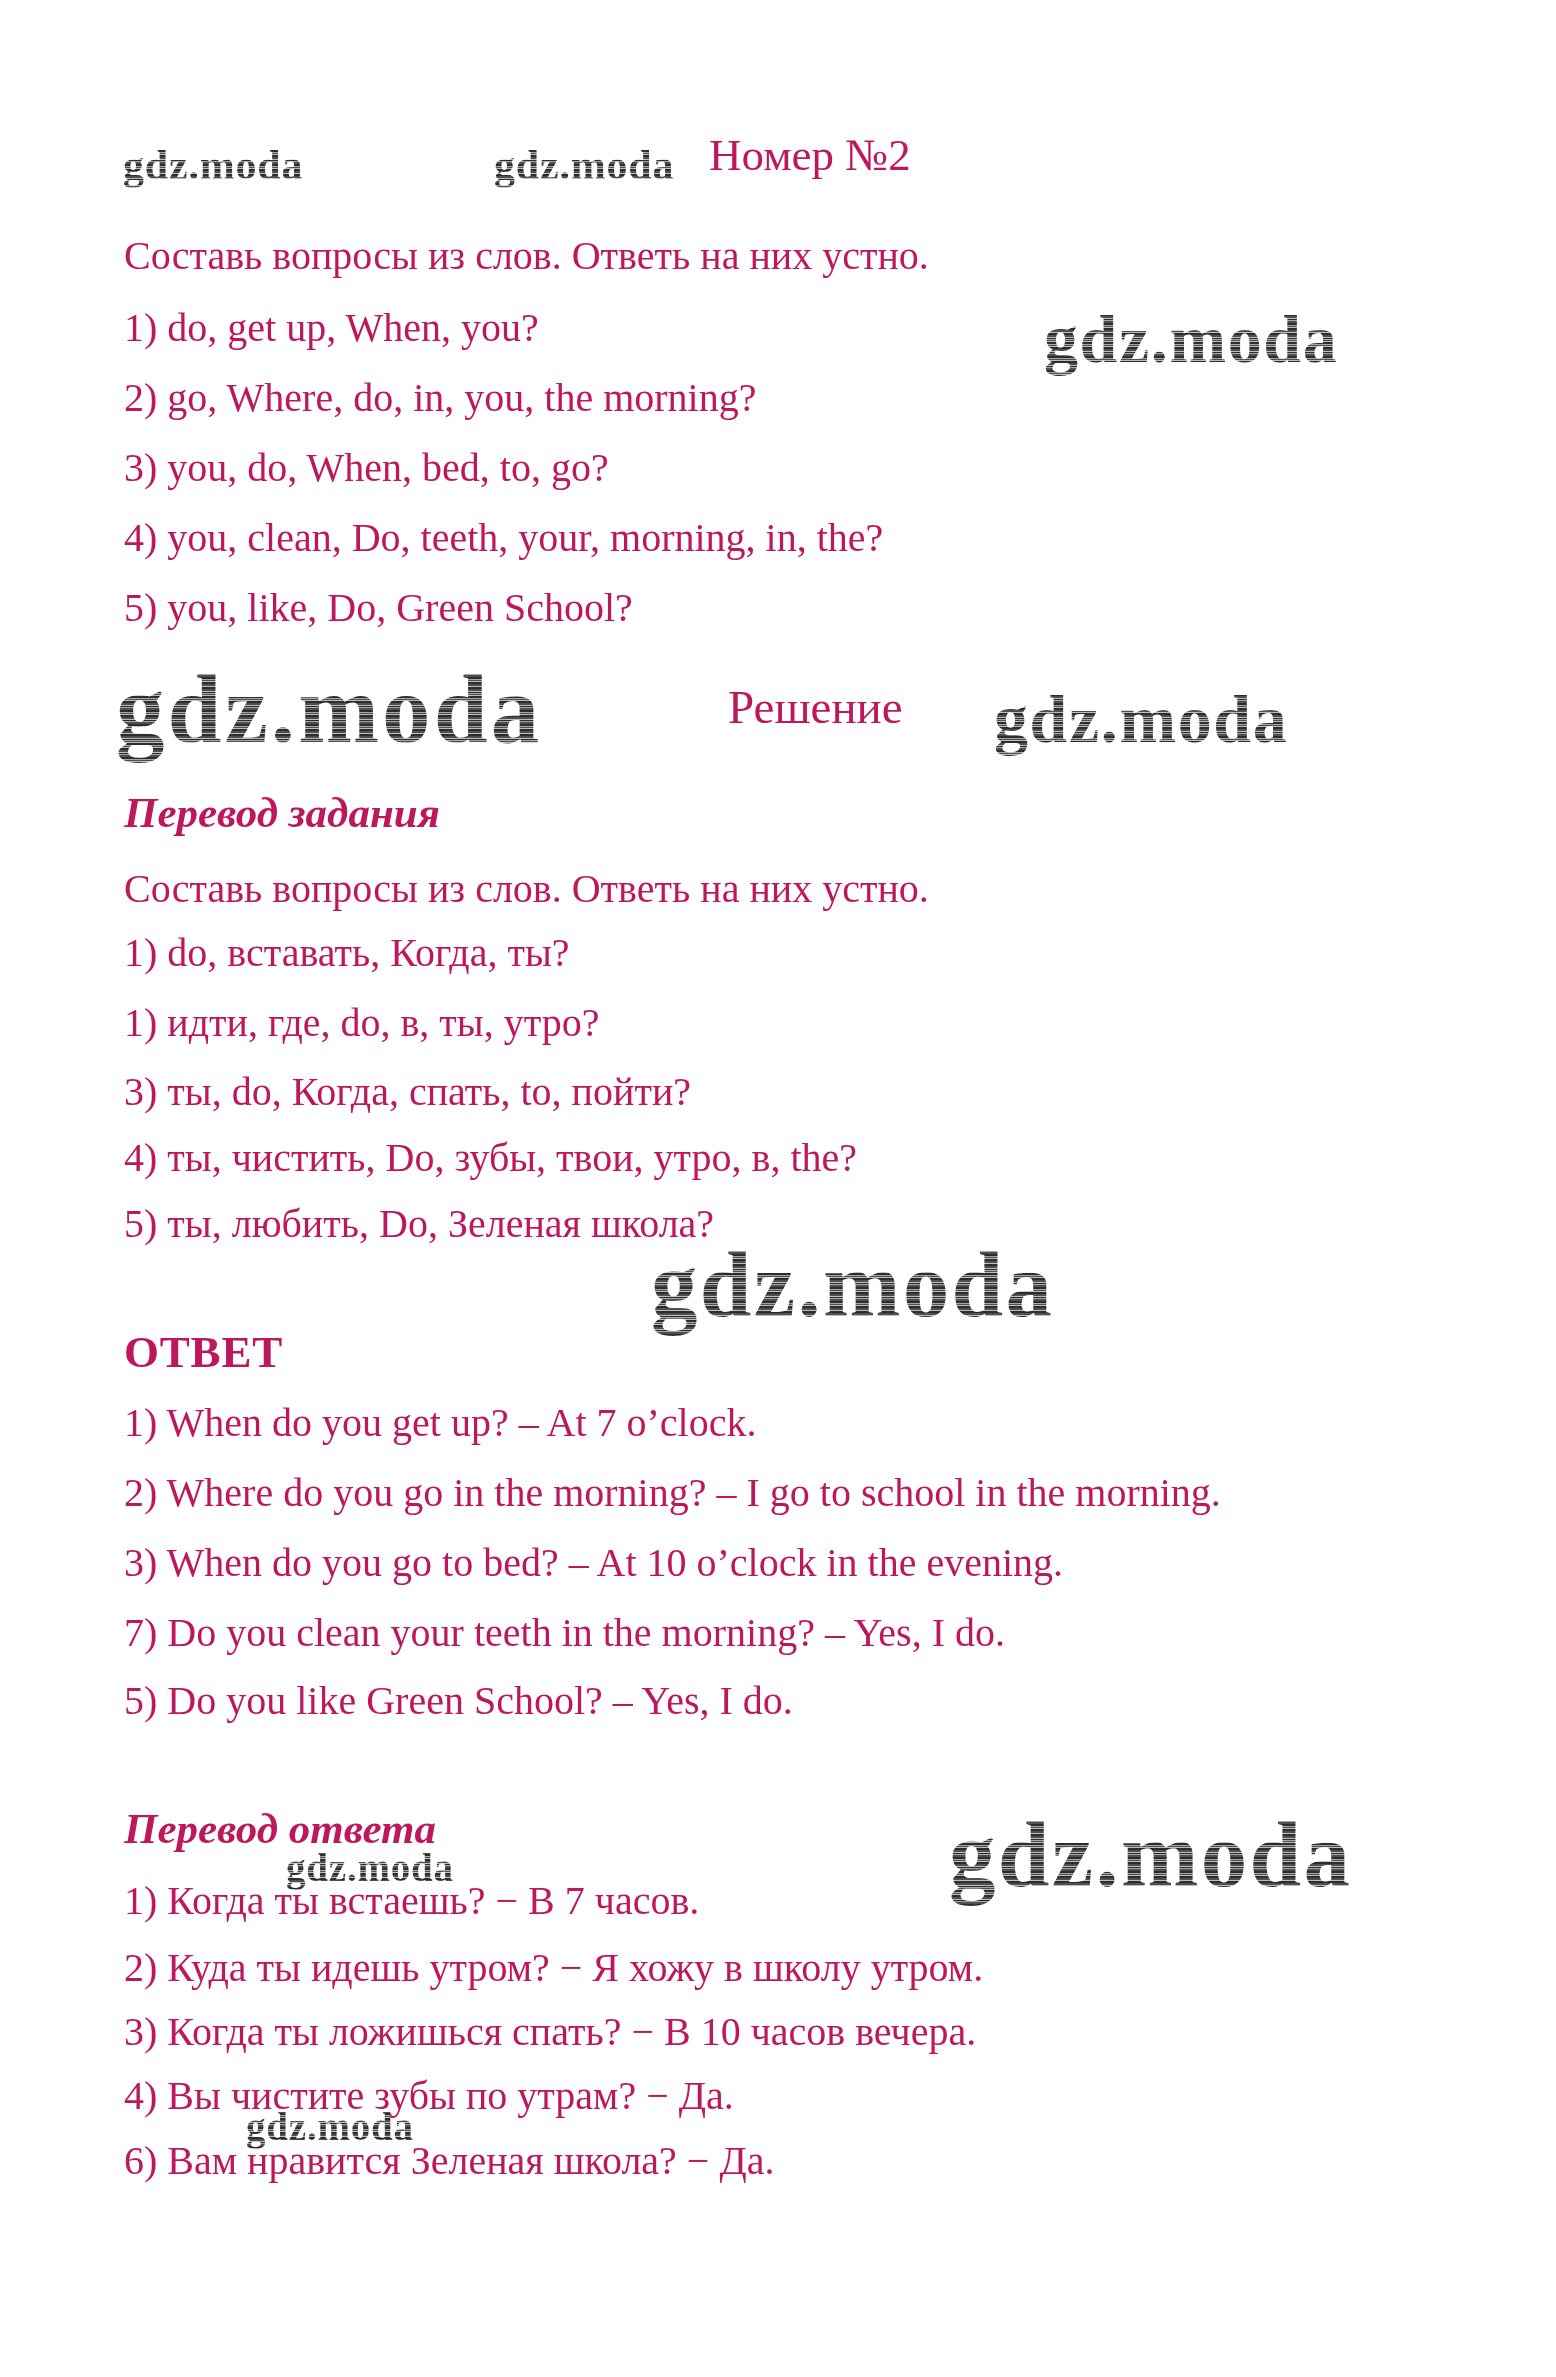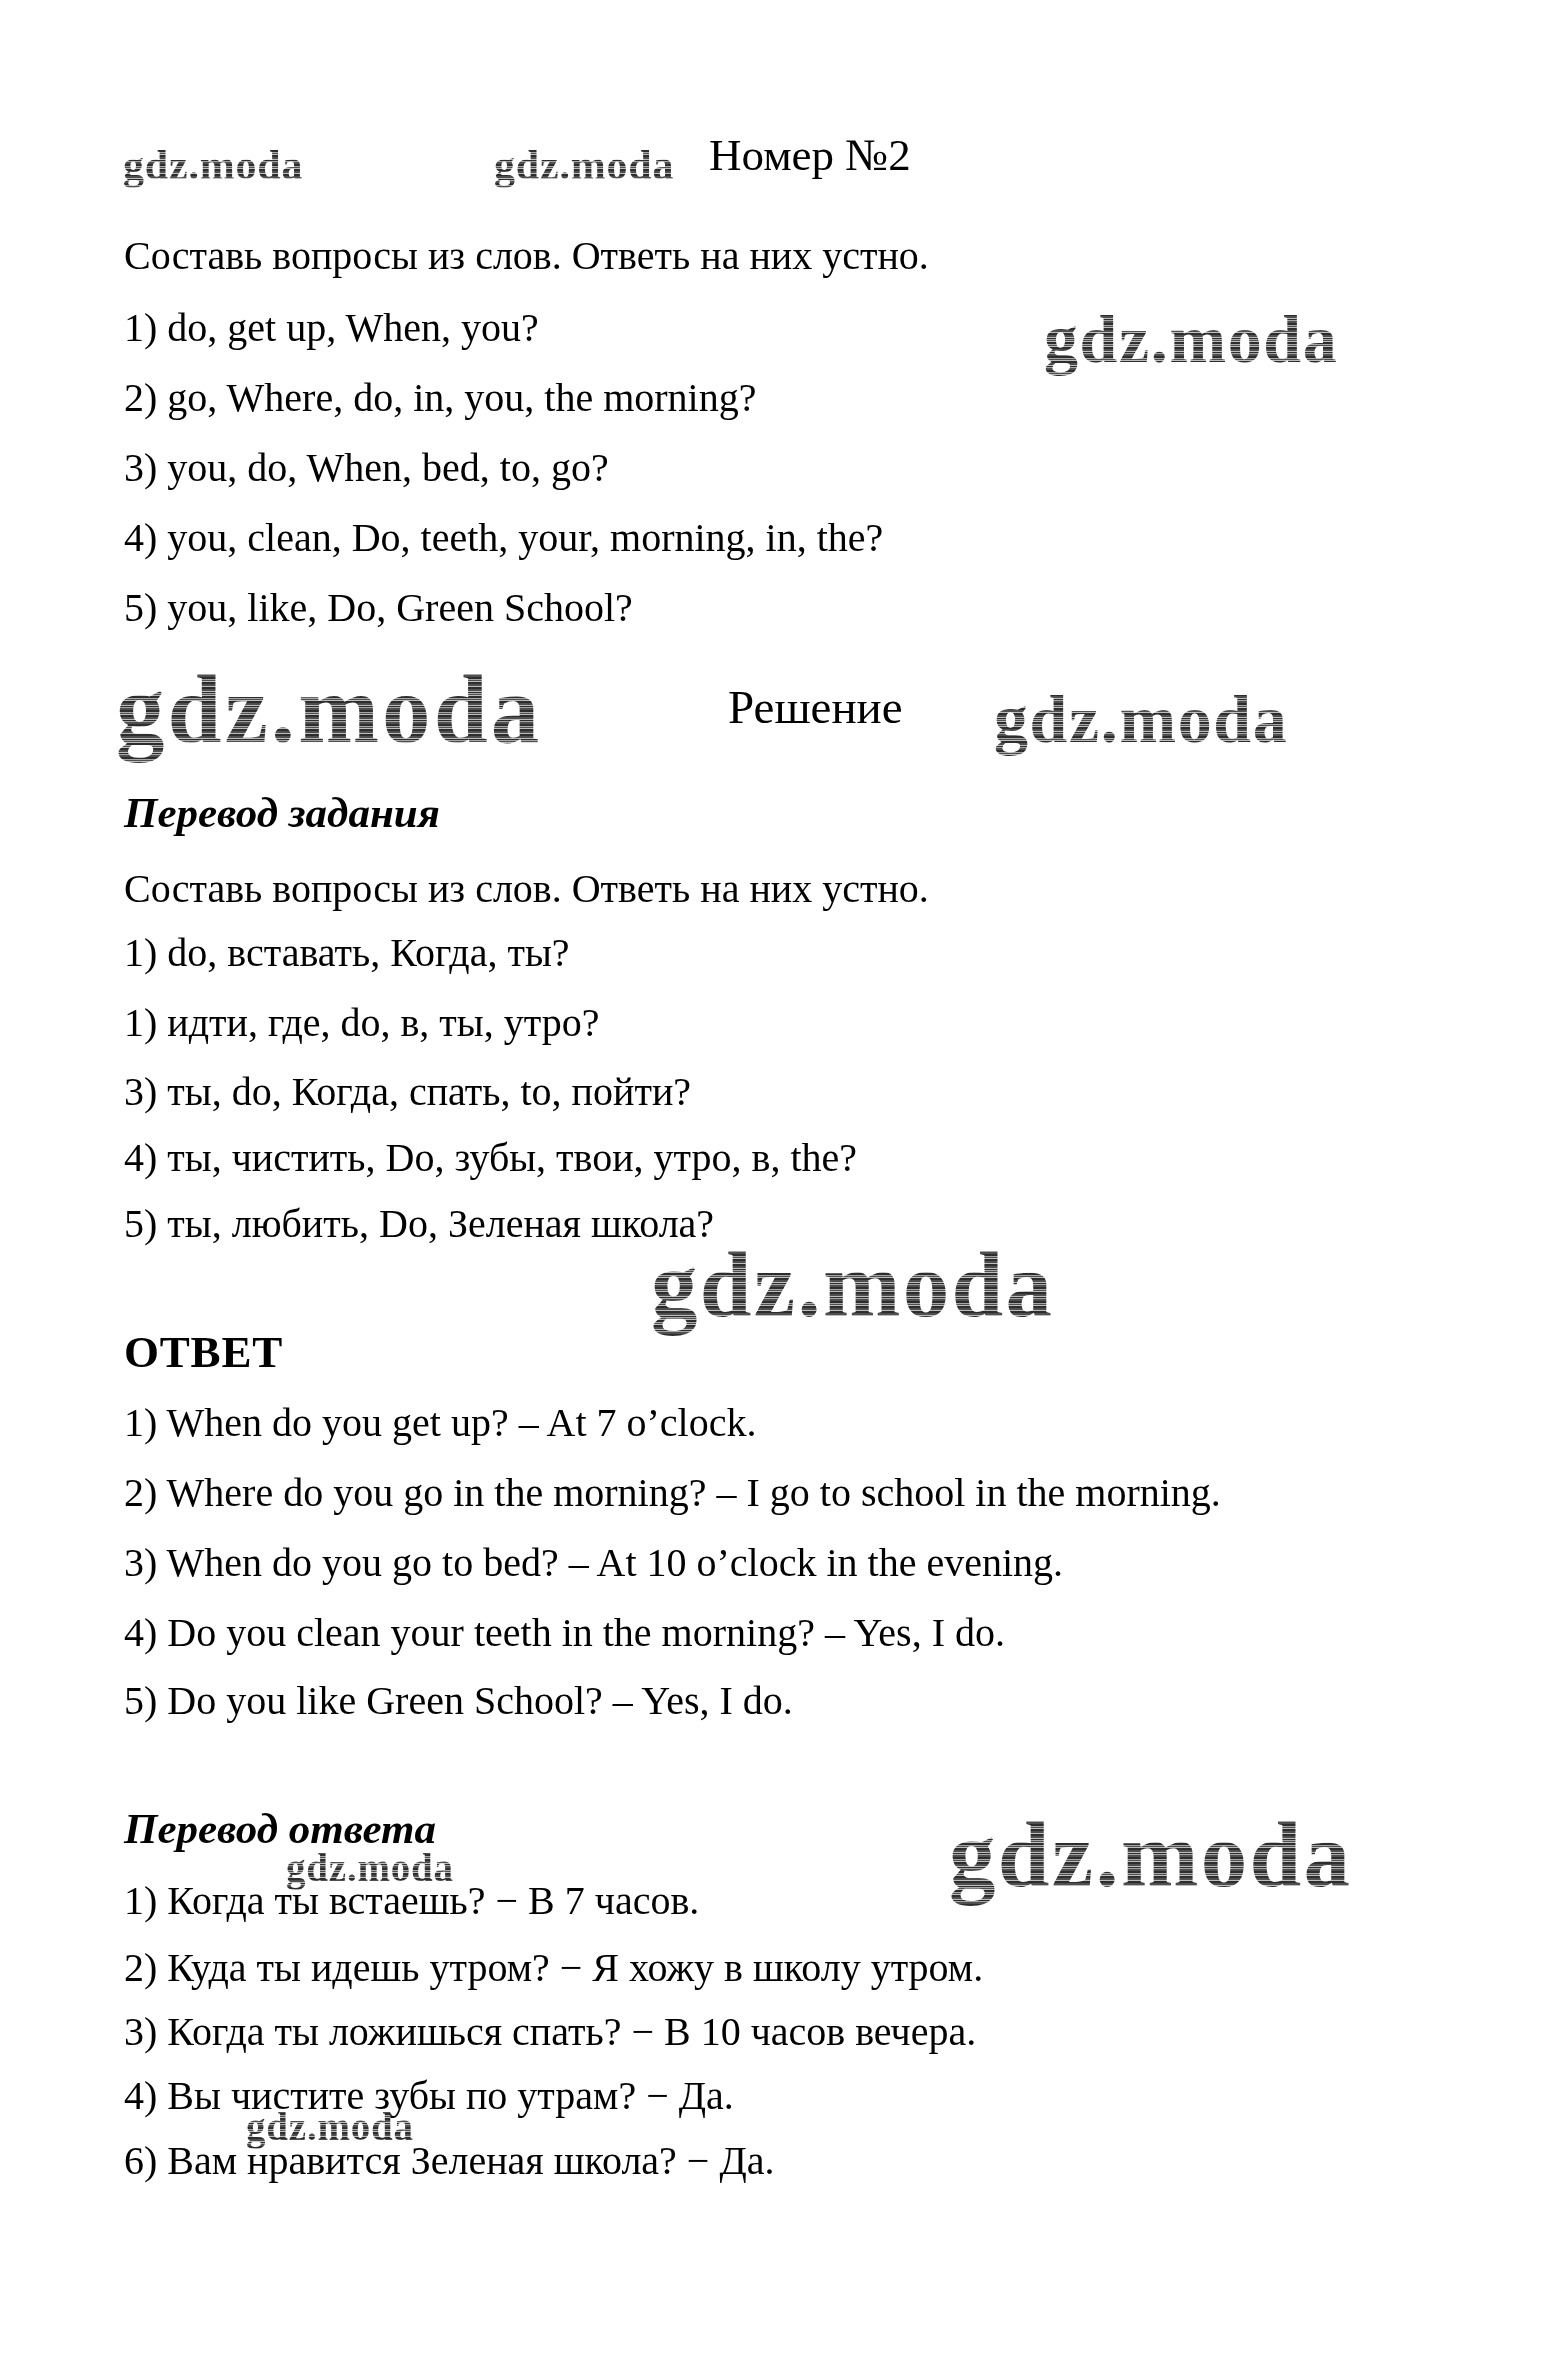--- a/index.html
+++ b/index.html
@@ -14,21 +14,21 @@
     background: #ffffff;
     font-family: "Liberation Serif", serif;
     color: #0b0b0b;
     overflow: hidden;
   }
   .txt {
     position: absolute;
     white-space: nowrap;
     font-size: 40px;
     line-height: 1.05;
-    color: #000000;
+    color: #be185d;
   }
   .page-title {
     font-size: 45px;
   }
   .label-lg {
     font-size: 47px;
   }
   .heading-b {
     font-size: 45px;
     font-weight: bold;
@@ -95,21 +95,21 @@
   <div class="txt" style="left:124px; top:1071px;">3) ты, do, Когда, спать, to, пойти?</div>
   <div class="txt" style="left:124px; top:1137px;">4) ты, чистить, Do, зубы, твои, утро, в, the?</div>
   <div class="txt" style="left:124px; top:1203px;">5) ты, любить, Do, Зеленая школа?</div>
 
   <div class="wm wm-xl" style="left:651px; top:1231px;">gdz.moda</div>
 
   <div class="txt heading-b" style="left:124px; top:1329px;">ОТВЕТ</div>
   <div class="txt" style="left:124px; top:1402px;">1) When do you get up? – At 7 o’clock.</div>
   <div class="txt" style="left:124px; top:1472px;">2) Where do you go in the morning? – I go to school in the morning.</div>
   <div class="txt" style="left:124px; top:1542px;">3) When do you go to bed? – At 10 o’clock in the evening.</div>
-  <div class="txt" style="left:124px; top:1612px;">4) Do you clean your teeth in the morning? – Yes, I do.</div>
+  <div class="txt" style="left:124px; top:1612px;">7) Do you clean your teeth in the morning? – Yes, I do.</div>
   <div class="txt" style="left:124px; top:1680px;">5) Do you like Green School? – Yes, I do.</div>
 
   <div class="txt heading-bi" style="left:124px; top:1806px;">Перевод ответа</div>
   <div class="wm wm-s" style="left:286px; top:1845px;">gdz.moda</div>
   <div class="wm wm-xl" style="left:949px; top:1801px;">gdz.moda</div>
   <div class="txt" style="left:124px; top:1880px;">1) Когда ты встаешь? − В 7 часов.</div>
   <div class="txt" style="left:124px; top:1947px;">2) Куда ты идешь утром? − Я хожу в школу утром.</div>
   <div class="txt" style="left:124px; top:2011px;">3) Когда ты ложишься спать? − В 10 часов вечера.</div>
   <div class="txt" style="left:124px; top:2075px;">4) Вы чистите зубы по утрам? − Да.</div>
   <div class="wm wm-s" style="left:246px; top:2104px;">gdz.moda</div>

